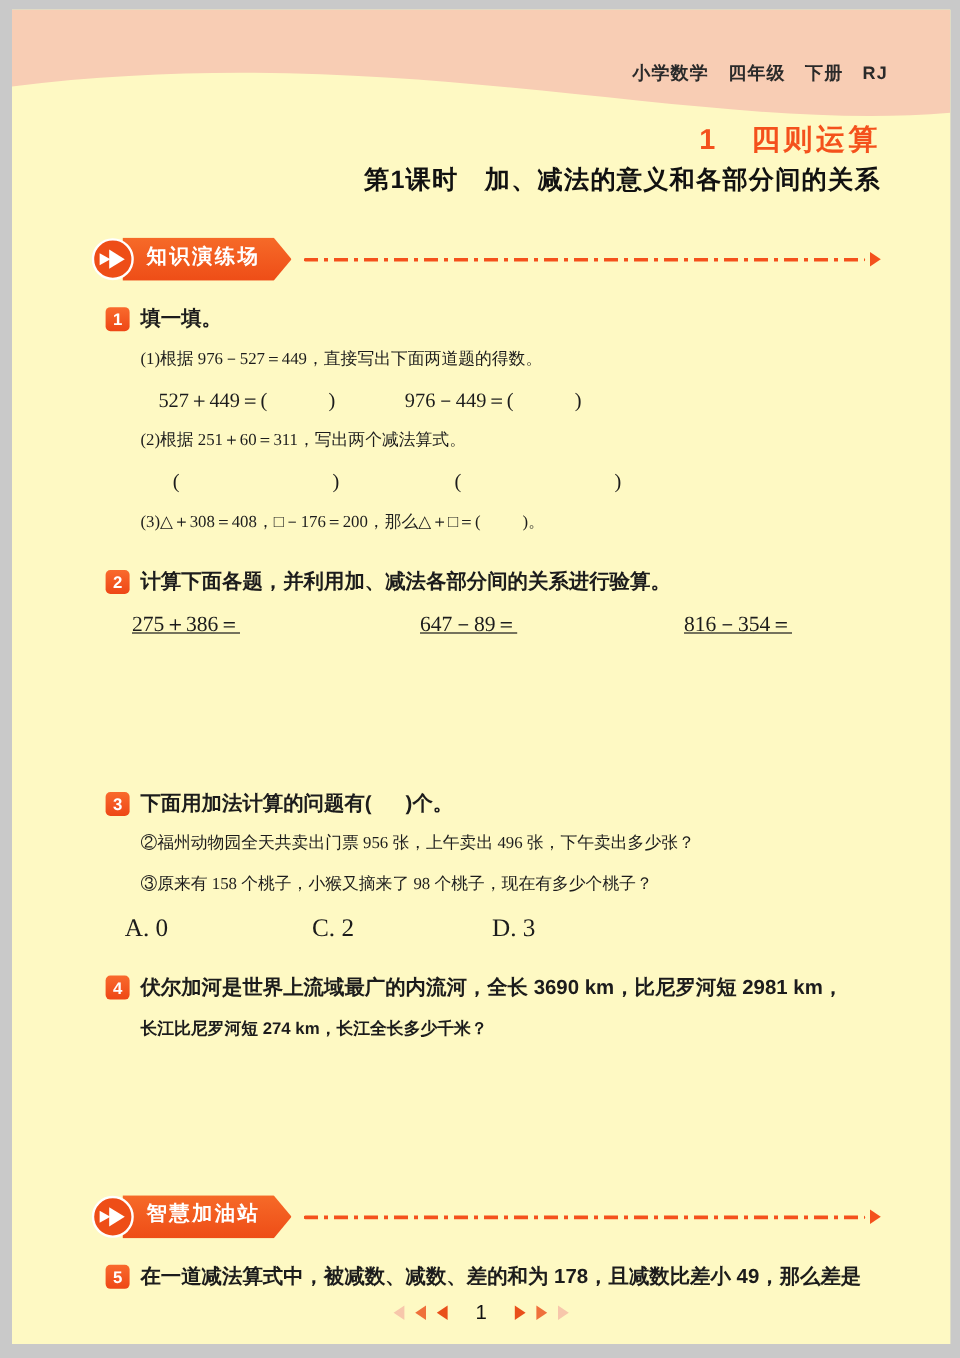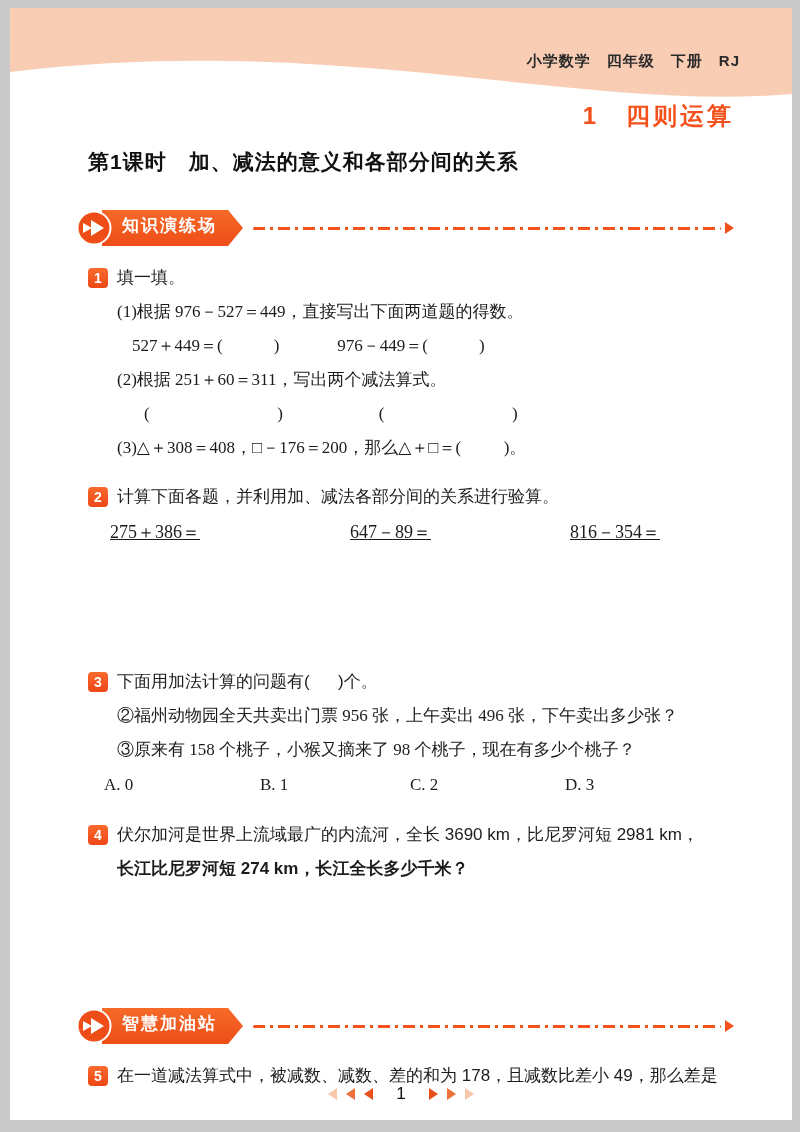--- a/index.html
+++ b/index.html
@@ -6,38 +6,38 @@
   html,body { width:800px; height:1132px; }
   body {
     background:#c9c9c9;
     font-family:"Liberation Serif","DejaVu Serif",serif;
     color:#1c1c1c;
     position:relative;
     overflow:hidden;
   }
   .page {
     position:absolute; left:10px; top:8px; right:8px; bottom:12px;
-    background:#ffffff; overflow:hidden;
+    background:#fef9c3; overflow:hidden;
   }
   .band { position:absolute; top:0; left:0; width:100%; height:100px; display:block; }
   .edition {
     position:absolute; top:44px; right:52px;
     font-family:"Liberation Sans","DejaVu Sans",sans-serif;
     font-weight:700; font-size:15px; letter-spacing:1px; color:#2a2a2a;
     z-index:2;
   }
   .content { position:relative; padding:92px 58px 0 78px; z-index:1; }
 
   .chapter-title {
     text-align:right; color:#f4511c;
     font-family:"Liberation Sans","DejaVu Sans",sans-serif;
     font-weight:700; font-size:24px; letter-spacing:3px;
   }
   .lesson-title {
-    margin-top:16px; text-align:left; color:#111;
+    margin-top:4px; text-align:right; color:#111;
     font-family:"Liberation Sans","DejaVu Sans",sans-serif;
     font-weight:700; font-size:21px; letter-spacing:1px;
   }
 
   .banner { display:flex; align-items:center; margin:34px 0 0 -12px; height:36px; position:relative; }
   .banner-icon { width:36px; height:36px; flex:0 0 36px; position:relative; z-index:2; }
   .ribbon {
     position:relative; margin-left:-10px; z-index:1;
     background:linear-gradient(180deg,#f66a28,#ee4d17);
     color:#fff; font-family:"Liberation Sans","DejaVu Sans",sans-serif;
@@ -59,28 +59,28 @@
   .problem { margin-top:15px; }
   .prob-head { display:flex; align-items:flex-start; }
   .badge {
     flex:0 0 20px; width:20px; height:20px; margin:7px 9px 0 0;
     background:linear-gradient(180deg,#f96a2d,#ee4716); border-radius:4px;
     color:#fff; font-family:"Liberation Sans","DejaVu Sans",sans-serif;
     font-weight:700; font-size:14px; line-height:20px; text-align:center;
   }
   .instr {
     font-family:"Liberation Sans","DejaVu Sans",sans-serif;
-    font-weight:400; font-size:17px; line-height:34px; white-space:pre-wrap;
-  }
-  .line { font-size:17px; line-height:34px; padding-left:29px; white-space:pre-wrap; }
+    font-weight:700; font-size:17px; line-height:34px; white-space:pre-wrap;
+  }
+  .line { font-size:14px; line-height:34px; padding-left:29px; white-space:pre-wrap; }
   .line-sans { font-family:"Liberation Sans","DejaVu Sans",sans-serif; font-weight:600; }
   .eq-row { display:flex; gap:58px; padding-left:44px; font-size:17px; line-height:34px; white-space:pre; }
   .paren-row { display:flex; gap:96px; padding-left:56px; font-size:17px; line-height:34px; white-space:pre; }
   .calc-row { display:grid; grid-template-columns:240px 220px auto; padding-left:22px; font-size:18px; line-height:36px; white-space:pre;text-decoration:underline; }
-  .opt-row { display:grid; grid-template-columns:156px 150px 155px auto; padding-left:16px; font-size:17px; line-height:36px; white-space:pre; }
+  .opt-row { display:grid; grid-template-columns:156px 150px 155px auto; padding-left:16px; font-size:21px; line-height:36px; white-space:pre; }
   .workspace-lg { height:100px; }
   .workspace-md { height:88px; }
 
   .footer {
     position:absolute; left:0; right:0; bottom:16px;
     display:flex; align-items:center; justify-content:center; gap:9px;
   }
   .tri { width:0; height:0; border-top:6px solid transparent; border-bottom:6px solid transparent; }
   .tri-l { border-right:9px solid; }
   .tri-r { border-left:9px solid; }
@@ -148,21 +148,20 @@
 
     <div class="problem">
       <div class="prob-head">
         <span class="badge">3</span>
         <span class="instr">下面用加法计算的问题有(      )个。</span>
       </div>
       <div class="line">②福州动物园全天共卖出门票 956 张，上午卖出 496 张，下午卖出多少张？</div>
       <div class="line">③原来有 158 个桃子，小猴又摘来了 98 个桃子，现在有多少个桃子？</div>
       <div class="opt-row">
         <span>A. 0</span>
-        <span>B. 1</span>
         <span>C. 2</span>
         <span>D. 3</span>
       </div>
     </div>
 
     <div class="problem">
       <div class="prob-head">
         <span class="badge">4</span>
         <span class="instr">伏尔加河是世界上流域最广的内流河，全长 3690 km，比尼罗河短 2981 km，</span>
       </div>

